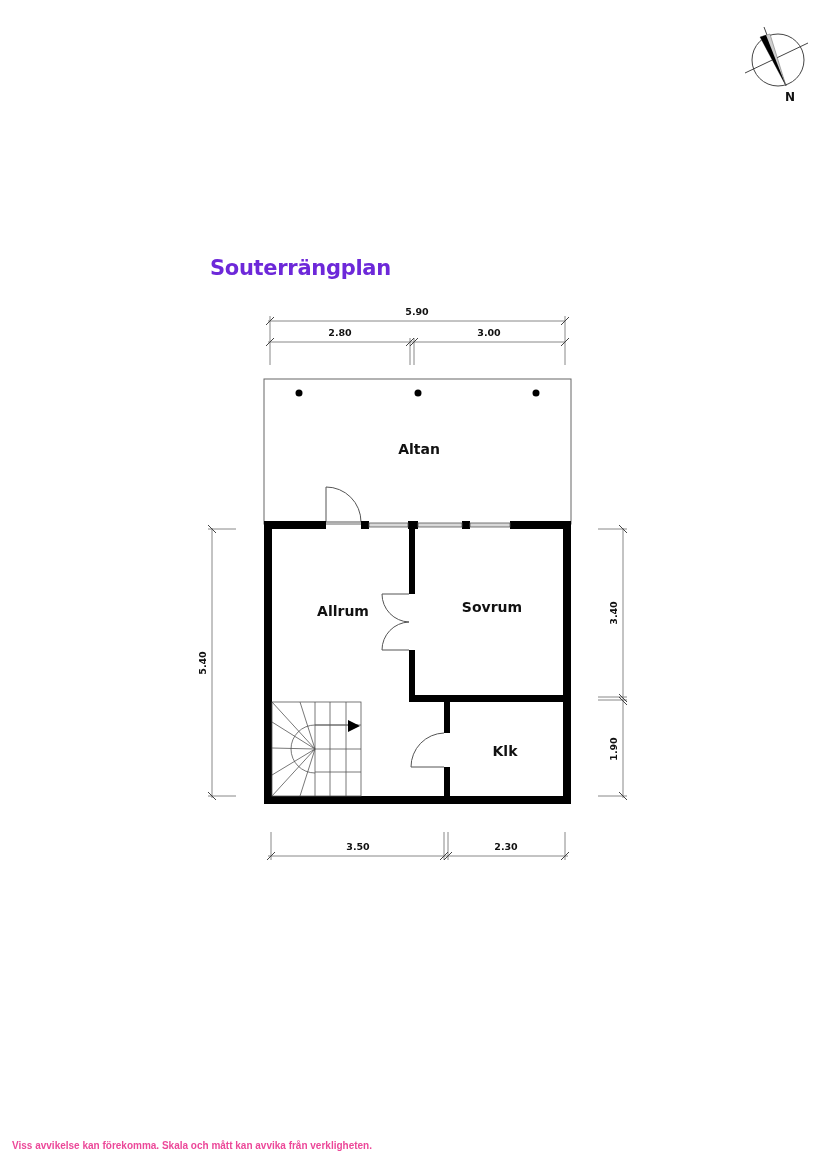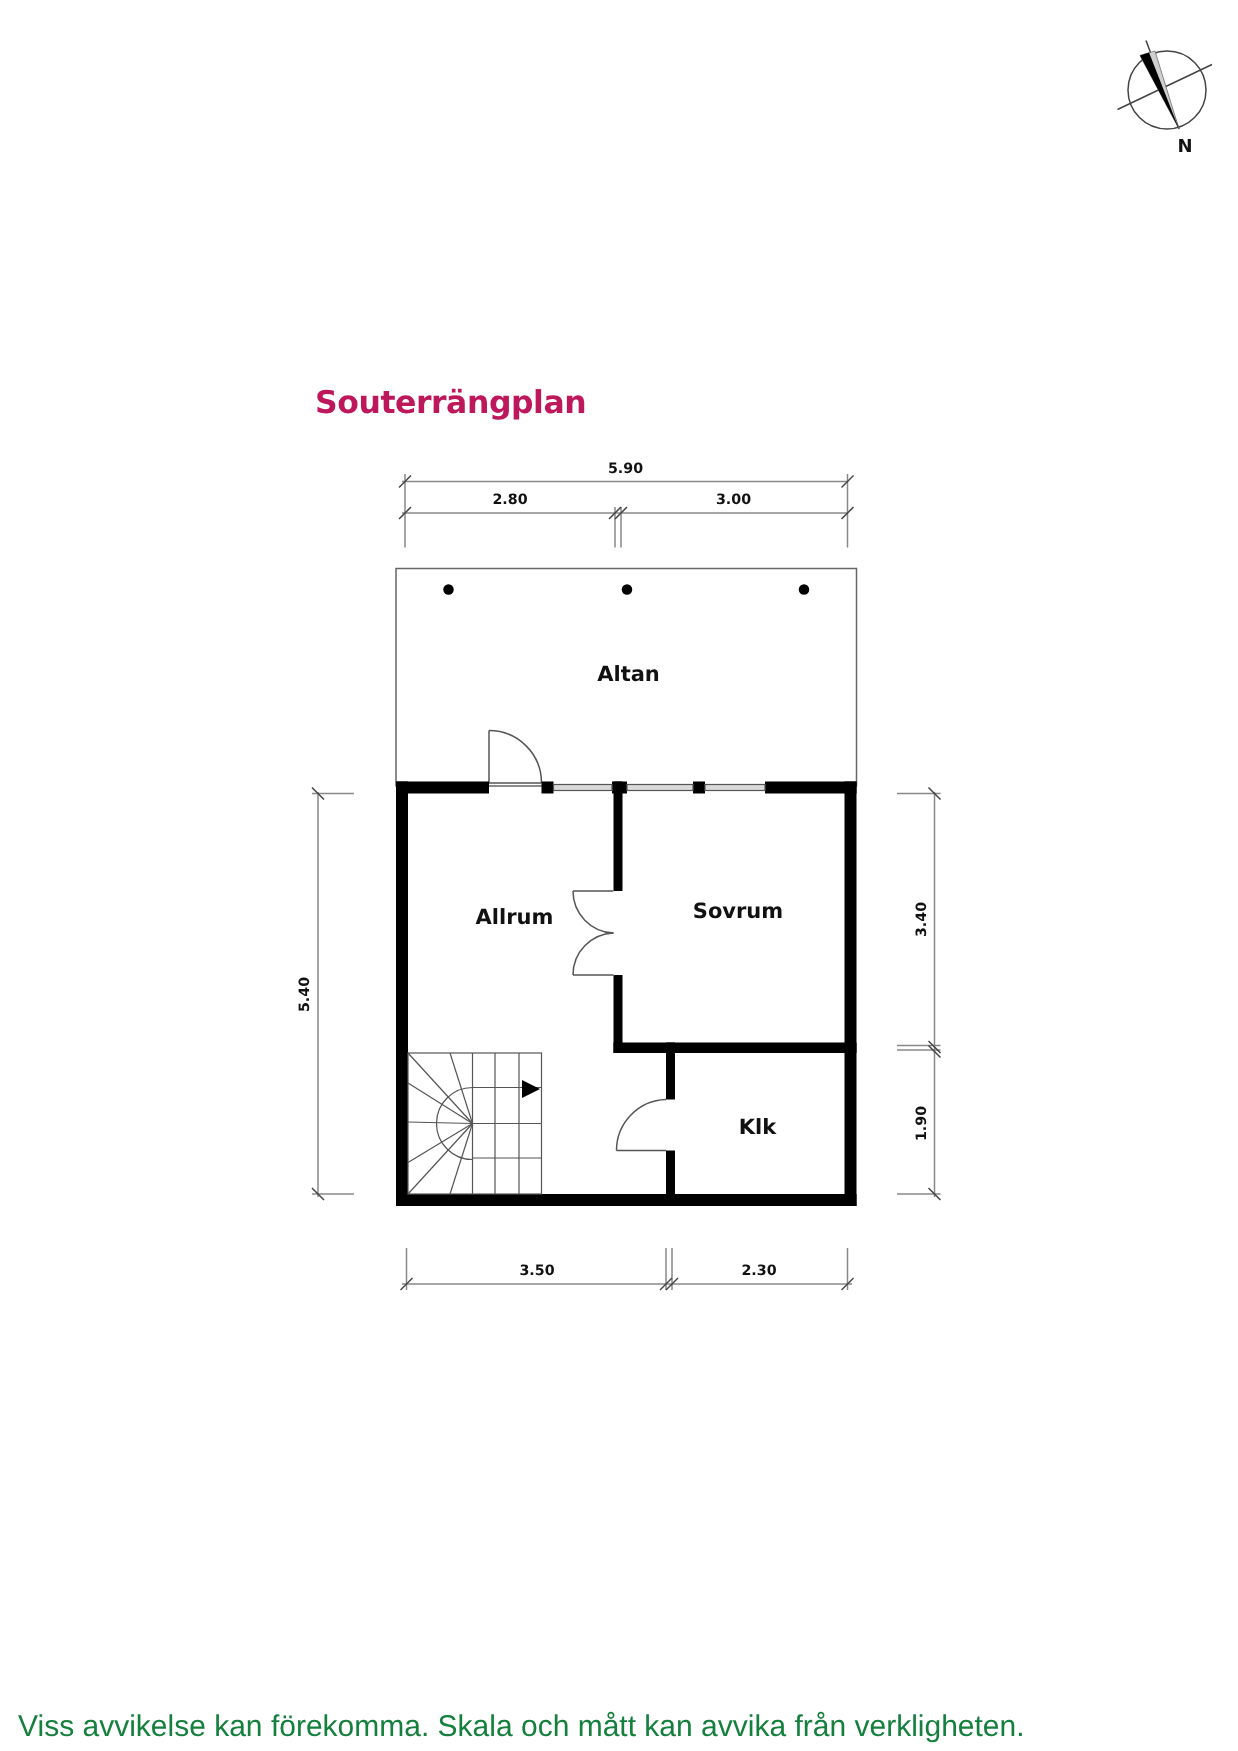--- a/index.html
+++ b/index.html
@@ -1,18 +1,18 @@
 <!DOCTYPE html>
 <html><head>
 <meta charset="utf-8">
 <style>
   html, body { margin: 0; padding: 0; background: #ffffff; }
   body { width: 825px; height: 1167px; position: relative; overflow: hidden; font-family: "DejaVu Sans", sans-serif; }
-  .title { position: absolute; left: 210px; top: 256px; font-family: "DejaVu Sans", sans-serif; font-weight: bold; font-size: 21px; color: #be185d; letter-spacing: -0.3px; }
-  .disclaimer { position: absolute; left: 12px; top: 1140px; font-family: "Liberation Sans", sans-serif; font-size: 20px; color: #15803d; }
+  .title { position: absolute; left: 210px; top: 256px; font-family: "DejaVu Sans", sans-serif; font-weight: bold; font-size: 21px; color: #6d28d9; letter-spacing: -0.3px; }
+  .disclaimer { position: absolute; left: 12px; top: 1140px; font-family: "Liberation Sans", sans-serif; font-size: 10px; color: #ec4899; font-weight: bold; }
   svg.plan { position: absolute; left: 0; top: 0; }
   svg text { font-family: "DejaVu Sans", sans-serif; font-weight: bold; fill: #111; }
   .room-label { font-size: 14px; }
   .dim-label { font-size: 9.5px; }
   .dim { stroke: #888; stroke-width: 1; fill: none; }
   .tick { stroke: #444; stroke-width: 1; }
   .wall { fill: #000; }
   .thin { stroke: #555; stroke-width: 1; fill: none; }
   .stair { stroke: #555; stroke-width: 0.8; fill: none; }
 </style>

